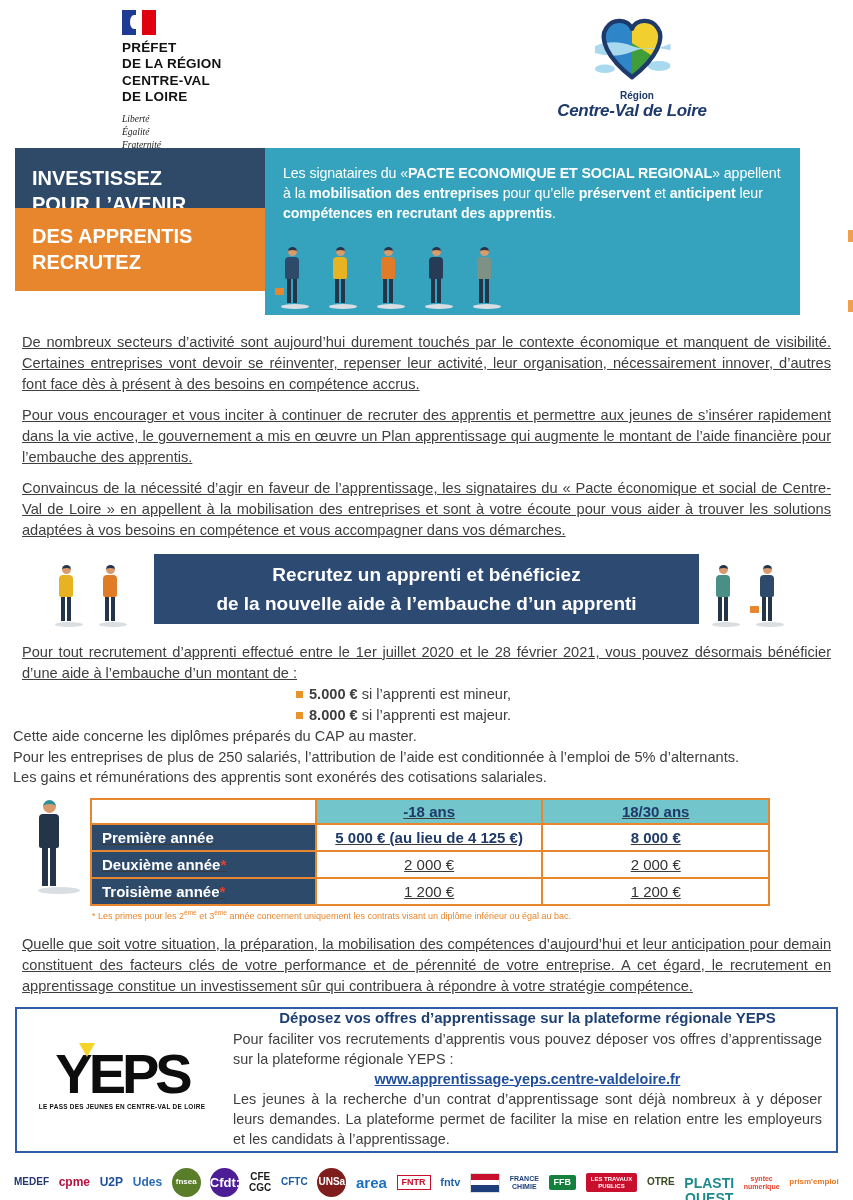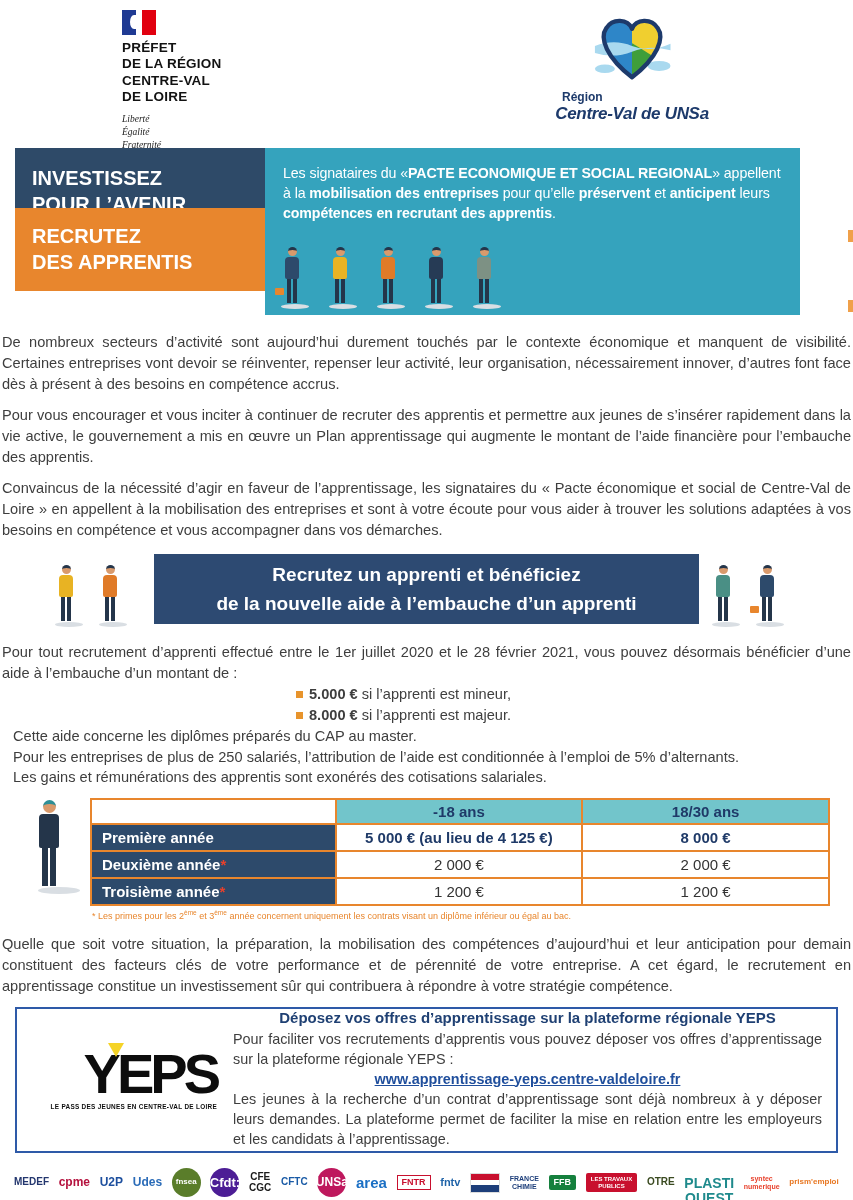--- a/index.html
+++ b/index.html
@@ -15,42 +15,42 @@
   header { position:relative; height:148px; }
   .gov { position:absolute; left:122px; top:10px; }
   .flag { display:flex; margin-bottom:5px; }
   .flag span { width:14px; height:25px; display:block; }
   .flag .f-blue { background:#1f3a93; position:relative; }
   .flag .f-blue::after { content:""; position:absolute; right:-2px; top:5px; width:8px; height:14px; background:#fff; border-radius:50% 0 0 50%; }
   .flag .f-red  { background:#e1000f; margin-left:6px; }
   .gov-lines { font-weight:bold; color:#121212; font-size:13.5px; line-height:1.22; letter-spacing:0.2px; }
   .motto { margin-top:7px; font-family:"Liberation Serif", serif; font-style:italic; font-size:9.5px; color:#222; line-height:1.35; }
   .region-logo { position:absolute; left:552px; top:6px; width:160px; text-align:center; }
-  .region-small { display:block; font-size:12px; color:#1d3a6b; font-weight:bold; margin-top:-2px; text-align:left; padding-left:10px; }
+  .region-small { display:block; font-size:10px; color:#1d3a6b; font-weight:bold; margin-top:-2px; text-align:center; padding-left:10px; }
   .region-name { display:block; font-size:17px; font-weight:bold; font-style:italic; color:#1d3a6b; letter-spacing:-0.3px; }
 
   
   .banner { position:absolute; left:15px; top:148px; width:785px; height:167px; display:flex; }
   .banner-left { width:250px; display:flex; flex-direction:column; }
   .box-navy { height:60px; background:#2e4a68; color:#fff; font-weight:bold; font-size:20px; line-height:1.32; padding:17px 0 0 17px; }
   .box-orange { height:83px; background:#e8862d; color:#fff; font-weight:bold; font-size:20px; line-height:1.32; padding:15px 0 0 17px; }
   .banner-teal { flex:1; background:#35a3bd; position:relative; color:#fff; }
   .banner-teal p { padding:16px 16px 0 18px; font-size:14.2px; line-height:1.4; letter-spacing:-0.1px; }
 
   
   .people { position:absolute; left:16px; bottom:6px; display:flex; gap:26px; align-items:flex-end; }
   .fig { position:relative; width:22px; text-align:center; }
   .fig .head { display:block; width:9px; height:9px; border-radius:50%; background:#d99a6c; margin:0 auto; border-top:3px solid #24354a; }
   .fig .torso { display:block; width:14px; height:22px; border-radius:4px 4px 2px 2px; margin:1px auto 0; }
   .fig .legs { display:block; width:10px; height:24px; margin:0 auto; background:linear-gradient(90deg,#24354a 40%,transparent 40% 60%,#24354a 60%); }
   .fig .shadow { display:block; width:28px; height:5px; border-radius:50%; background:#d9dee3; margin:1px auto 0; }
   .fig .case { position:absolute; left:-6px; bottom:14px; width:9px; height:7px; background:#e8862d; border-radius:1px; }
 
   
-  .body-p { margin:0 2px; font-size:14.6px; line-height:21px; text-align:justify; color:#3e3e3e; }
+  .body-p { margin:0 22px; font-size:14.6px; line-height:21px; text-align:justify; color:#3e3e3e;text-decoration:underline; }
   #p1 { margin-top:17px; }
   #p2, #p3 { margin-top:10px; }
 
   
   .aid-banner-row { position:relative; margin-top:13px; height:75px; }
   .aid-banner { width:545px; height:70px; margin:0 auto; background:#2d4a72; color:#fff; text-align:center; font-weight:bold; font-size:19px; line-height:1.5; padding-top:7px; }
   .group-left { position:absolute; left:55px; bottom:2px; display:flex; gap:22px; }
   .group-right { position:absolute; right:75px; bottom:2px; display:flex; gap:22px; }
 
   
@@ -60,36 +60,36 @@
   .sq { display:inline-block; width:7px; height:7px; background:#e8942c; margin-right:6px; position:relative; top:-1px; }
   .note-p { margin:0 13px; font-size:14.6px; line-height:20.5px; color:#3e3e3e; }
 
   
   .table-zone { position:relative; margin-top:10px; min-height:128px; }
   .table-person { position:absolute; left:38px; top:2px; }
   .table-person .head { width:13px; height:13px; border-top:4px solid #2e8f96; }
   .table-person .torso { width:20px; height:34px; background:#24354a; }
   .table-person .legs { width:14px; height:38px; }
   .table-person .shadow { width:42px; height:7px; }
-  table.aid-table { border-collapse:collapse; margin-left:90px; width:740px; }
+  table.aid-table { border-collapse:collapse; margin-left:90px; width:680px;text-decoration:underline; }
   .aid-table td, .aid-table th { border:2px solid #e8862d; font-size:15px; height:27px; padding:1px 8px; }
   .aid-table thead th { background:#72c5cb; color:#1f3a68; font-weight:bold; text-align:center; height:25px; }
   .aid-table thead th.empty-cell { background:#fff; }
   .aid-table td.row-label { background:#2d4a6b; color:#fff; font-weight:bold; text-align:left; padding-left:10px; width:226px; }
   .aid-table td.val { text-align:center; color:#333; width:228px; }
   .aid-table tr.emph td.val { color:#1f3a68; font-weight:bold; }
   .ast { color:#e8412c; font-weight:bold; }
   .footnote { margin:3px 0 0 92px; font-size:9px; color:#e8862d; }
   .footnote sup { font-size:6.5px; }
 
   #p5 { margin-top:8px; }
 
   
   .yeps-box { margin:10px 15px 0; border:2px solid #2e5aa8; display:flex; align-items:center; padding:8px 14px 10px 10px; gap:16px; height:146px; }
-  .yeps-logo-wrap { width:190px; text-align:right; flex-shrink:0; }
+  .yeps-logo-wrap { width:190px; text-align:center; flex-shrink:0; }
   .yeps-word { position:relative; display:inline-block; font-size:56px; font-weight:900; color:#0d0d0d; letter-spacing:-4px; line-height:0.95; font-stretch:condensed; }
   .yeps-word::after { content:""; position:absolute; left:24px; top:-4px; width:0; height:0; border-left:8px solid transparent; border-right:8px solid transparent; border-top:14px solid #f5d327; }
   .yeps-tagline { display:block; font-size:6.4px; font-weight:bold; color:#0d0d0d; letter-spacing:0.3px; margin-top:3px; }
   .yeps-text { flex:1; }
   .yeps-title { text-align:center; color:#1f4073; font-weight:bold; font-size:15px; margin-bottom:3px; }
   .yeps-p { font-size:14.4px; line-height:20px; text-align:justify; color:#3e3e3e; }
   .yeps-link-line { text-align:center; margin:1px 0; }
   .yeps-link { color:#1f4e9c; font-weight:bold; font-size:14.4px; text-decoration:underline; }
 
   
@@ -131,37 +131,37 @@
       <svg viewBox="0 0 120 115" width="86" height="82" aria-hidden="true">
         <ellipse cx="22" cy="88" rx="14" ry="6" fill="#a9d9ef"></ellipse>
         <ellipse cx="98" cy="84" rx="16" ry="7" fill="#a9d9ef"></ellipse>
         <path d="M60 100 C 28 74, 16 46, 25 32 C 34 18, 54 19, 60 33 L 60 100 Z" fill="#2e86c8"></path>
         <path d="M60 33 C 66 19, 86 18, 95 32 C 102 43, 100 58, 88 72 L 60 52 L 60 33 Z" fill="#f0cf2f"></path>
         <path d="M60 100 C 72 90, 82 80, 89 70 L 60 52 Z" fill="#3f9e3a"></path>
         <path d="M8 56 Q 35 46, 60 56 T 114 53 L 114 62 Q 85 54, 60 64 T 8 66 Z" fill="#a9d9ef"></path>
         <path d="M60 100 C 24 72, 14 45, 24 31 C 33 17, 54 18, 60 32 C 66 18, 87 17, 96 31 C 106 45, 96 72, 60 100 Z" fill="none" stroke="#1d3a6b" stroke-width="6" stroke-linejoin="round"></path>
       </svg>
       <span class="region-small">Région</span>
-      <span class="region-name">Centre-Val de UNSa</span>
+      <span class="region-name">Centre-Val de Loire</span>
     </div>
   </header>
 
   <section class="banner">
     <div class="banner-left">
       <div class="box-navy">
         <div>INVESTISSEZ</div>
         <div>POUR L’AVENIR</div>
       </div>
       <div class="box-orange">
+        <div>DES APPRENTIS</div>
         <div>RECRUTEZ</div>
-        <div>DES APPRENTIS</div>
       </div>
     </div>
     <div class="banner-teal">
-      <p><span>Les signataires du «</span><span class="b">PACTE ECONOMIQUE ET SOCIAL REGIONAL</span><span>» appellent à la </span><span class="b">mobilisation des entreprises</span><span> pour qu’elle </span><span class="b">préservent</span><span> et </span><span class="b">anticipent</span><span> leurs </span><span class="b">compétences en recrutant des apprentis</span><span>.</span></p>
+      <p><span>Les signataires du «</span><span class="b">PACTE ECONOMIQUE ET SOCIAL REGIONAL</span><span>» appellent à la </span><span class="b">mobilisation des entreprises</span><span> pour qu’elle </span><span class="b">préservent</span><span> et </span><span class="b">anticipent</span><span> leur </span><span class="b">compétences en recrutant des apprentis</span><span>.</span></p>
       <div class="people">
         <span class="fig">
             <span class="head"></span>
             <span class="torso" style="background:#2d4a6b"></span>
             <span class="legs"></span>
             <span class="shadow"></span>
             <span class="case"></span>
           </span>
         <span class="fig">
             <span class="head"></span>
@@ -296,21 +296,21 @@
     <div id="logo-row-1" class="logo-row">
         <div class="lg text" style="color: rgb(35, 54, 110); font-size: 10px;">MEDEF</div>
         <div class="lg text" style="color: rgb(181, 18, 62); font-size: 12px;">cpme</div>
         <div class="lg text" style="color: rgb(29, 79, 158); font-size: 12px;">U2P</div>
         <div class="lg text" style="color: rgb(43, 108, 184); font-size: 12px;">Udes</div>
         <div class="lg circle" style="background: rgb(90, 125, 42); color: rgb(255, 255, 255); font-size: 8px;">fnsea</div>
         <div class="lg circle" style="background: #4c1d95; color: rgb(255, 255, 255); font-size: 13px;">Cfdt:</div>
         <div class="lg text" style="color: rgb(26, 26, 26); font-size: 10px;">CFE
 CGC</div>
         <div class="lg text" style="color: rgb(26, 91, 166); font-size: 10px;">CFTC</div>
-        <div class="lg circle" style="background: #be185d; color: rgb(255, 255, 255); font-size: 12px; text-align: center;">UNSa</div>
+        <div class="lg circle" style="background: #7f1d1d; color: rgb(255, 255, 255); font-size: 10px; text-align: center;">UNSa</div>
         <div class="lg text" style="color: rgb(26, 111, 196); font-size: 15px;">area</div>
         <div class="lg outline" style="color: rgb(200, 16, 46); font-size: 9px;">FNTR</div>
         <div class="lg text" style="color: rgb(31, 99, 168); font-size: 11px;">fntv</div>
         <div class="lg stripes"></div>
         <div class="lg text" style="color: rgb(29, 62, 122); font-size: 7px;">FRANCE
 CHIMIE</div>
         <div class="lg box" style="background: #15803d; color: rgb(255, 255, 255); font-size: 9px;">FFB</div>
         <div class="lg box" style="background: rgb(200, 16, 46); color: rgb(255, 255, 255); font-size: 6px;">LES TRAVAUX
 PUBLICS</div>
         <div class="lg text" style="color: rgb(58, 74, 32); font-size: 10px;">OTRE</div>

